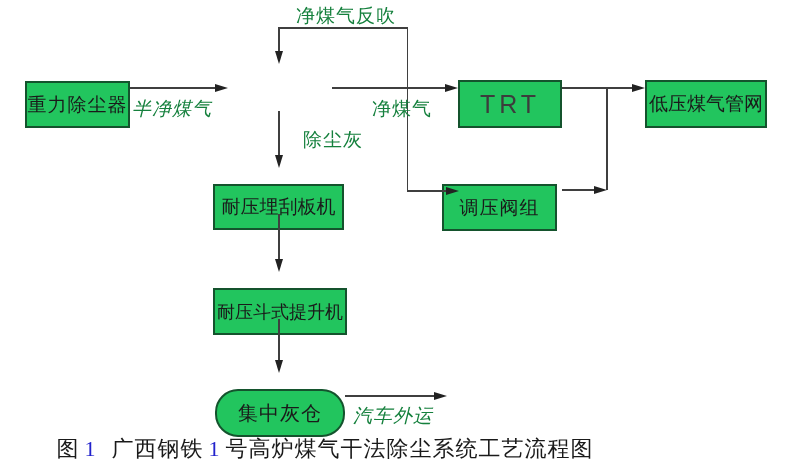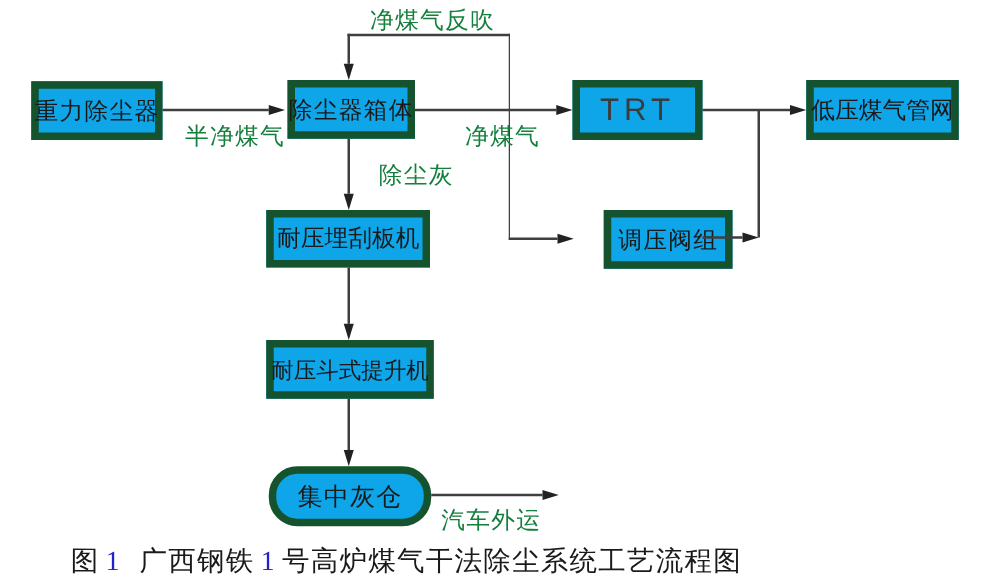--- a/index.html
+++ b/index.html
@@ -7,29 +7,30 @@
     position: relative;
     width: 791px;
     height: 462px;
     background: #ffffff;
     font-family: "Liberation Serif", "DejaVu Serif", serif;
     color: #1a1a1a;
     overflow: hidden;
   }
   .node {
     position: absolute;
-    background: #0ea5e9;
-    border: 6px solid #14532d;
+    background: #22c55e;
+    border: 2px solid #14532d;
     box-sizing: border-box;
     display: flex;
     align-items: center;
     justify-content: center;
     font-size: 19px;
     letter-spacing: 1px;
     white-space: nowrap;
+    margin-top: 16px;
   }
   .node.trt-font {
     font-family: "Liberation Sans", "DejaVu Sans", sans-serif;
     font-size: 25px;
     letter-spacing: 4px;
     color: #3c3c3c;
     font-weight: normal;
   }
   .hline { position: absolute; height: 1.6px; background: #3f3f3f; }
   .vline { position: absolute; width: 1.6px; background: #3f3f3f; }
@@ -64,27 +65,26 @@
   .caption .num { color: #2222cc; margin: 0 5px; font-family: "Liberation Serif", "DejaVu Serif", serif; }
   .caption .seg-mid { margin-left: 10px; }
 </style>
 </head>
 <body>
 
 <div class="stage">
 
   <div class="node" style="left:25px;  top:65px;  width:105px; height:47px;">重力除尘器</div>
 
-  <div class="node" style="left:230px; top:64px;  width:102px; height:47px;">除尘器箱体</div>
 
   <div class="node trt-font" style="left:458px; top:64px;  width:104px; height:48px;">TRT</div>
 
   <div class="node" style="left:645px; top:64px;  width:122px; height:48px; letter-spacing:0;">低压煤气管网</div>
 
-  <div class="node" style="left:483px; top:168px; width:103px; height:47px;">调压阀组</div>
+  <div class="node" style="left:442px; top:168px; width:115px; height:47px;">调压阀组</div>
 
   <div class="node" style="left:213px; top:168px; width:131px; height:46px; letter-spacing:0;">耐压埋刮板机</div>
 
   <div class="node" style="left:213px; top:272px; width:134px; height:47px; letter-spacing:0; font-size:18px;">耐压斗式提升机</div>
 
   <div class="node" style="left:215px; top:373px; width:130px; height:48px; font-size:20px;border-radius:23px;">集中灰仓</div>
 
   <div class="hline" style="left:130px; top:87px; width:85px;"></div>
   <div class="ah-right" style="left:215px; top:84px;"></div>
 
@@ -113,25 +113,25 @@
   <div class="ah-down" style="left:275px; top:259px;"></div>
 
   <div class="vline" style="left:278px; top:319px; height:41px;"></div>
   <div class="ah-down" style="left:275px; top:360px;"></div>
 
   <div class="hline" style="left:345px; top:395px; width:89px;"></div>
   <div class="ah-right" style="left:434px; top:392px;"></div>
 
   <div class="lbl" style="left:296px; top:3px;">净煤气反吹</div>
 
-  <div class="lbl" style="left:148px; top:96px;">半净煤气</div>
+  <div class="lbl" style="left:132px; top:96px;font-style:italic;">半净煤气</div>
 
   <div class="lbl" style="left:348px; top:96px;margin-left:24px;">净煤气</div>
 
   <div class="lbl" style="left:303px; top:127px;">除尘灰</div>
 
-  <div class="lbl" style="left:353px; top:403px;">汽车外运</div>
+  <div class="lbl" style="left:353px; top:403px;font-style:italic;">汽车外运</div>
 
   <div class="caption">
     <span>图</span><span class="num">1</span><span class="seg-mid">广西钢铁</span><span class="num">1</span><span>号高炉煤气干法除尘系统工艺流程图</span>
   </div>
 
 </div>
 
 </body></html>

